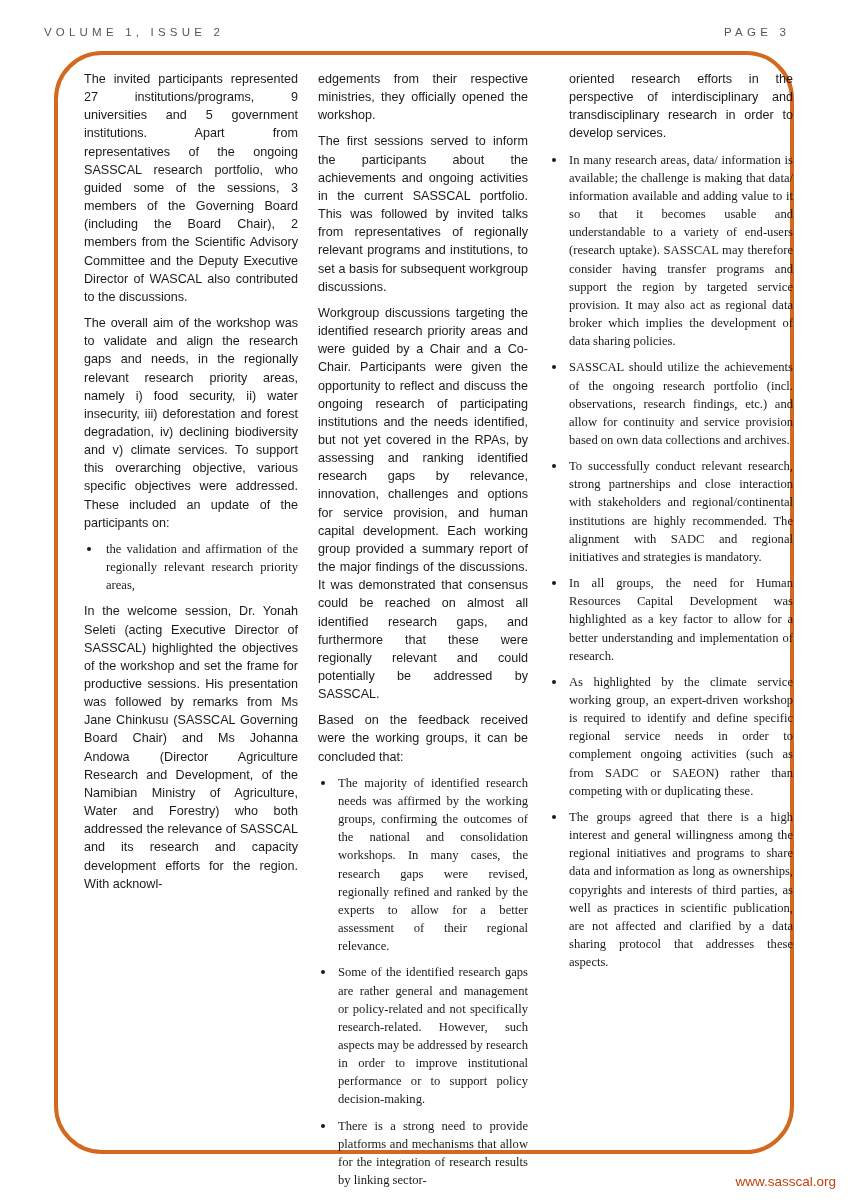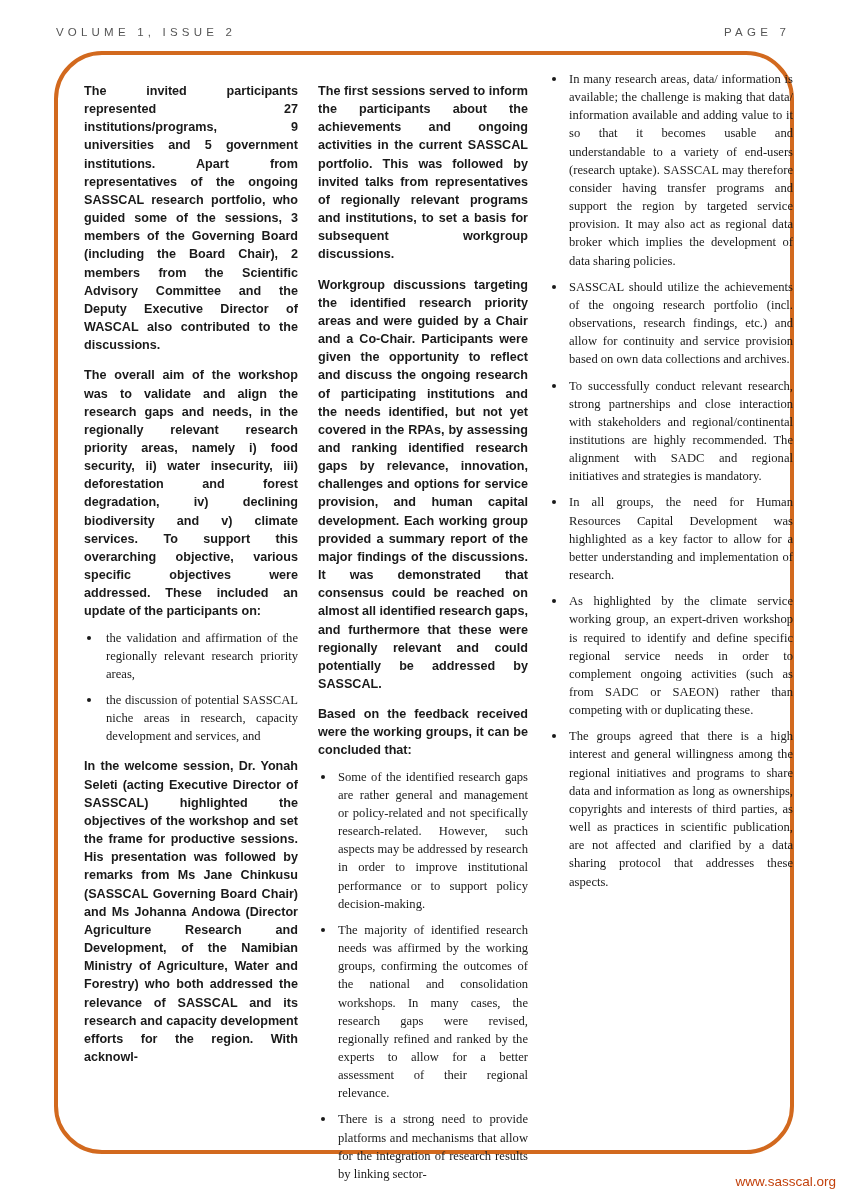--- a/index.html
+++ b/index.html
@@ -2,34 +2,34 @@
 <html><head>
 <meta charset="utf-8">
 <style>
   html, body { margin: 0; padding: 0; }
   body {
     width: 848px; height: 1200px; background: #ffffff; position: relative; overflow: hidden;
     font-family: "Liberation Sans", sans-serif; color: #1a1a1a;
   }
   .header { position: absolute; top: 26px; left: 0; width: 848px; height: 16px; }
   .header-left {
-    position: absolute; left: 56px; top: 0; font-size: 11.5px; letter-spacing: 4.2px; color: #555;
+    position: absolute; left: 44px; top: 0; font-size: 11.5px; letter-spacing: 4.2px; color: #555;
   }
   .header-right {
     position: absolute; right: 58px; top: 0; font-size: 11.5px; letter-spacing: 4.2px; color: #555;
   }
   .frame {
     position: absolute; left: 54px; top: 51px; width: 740px; height: 1103px;
     border: 4px solid #D2691E; border-radius: 48px; box-sizing: border-box;
   }
   .col {
     position: absolute; top: 70px; font-size: 12.6px; line-height: 18.15px; text-align: justify;
     hyphens: manual;
   }
-  .col p { margin: 12px 0 8px 0; font-weight: bold; }
+  .col p { margin: 0 0 8px 0; }
   .col ul { margin: 0 0 8px 0; padding: 0; list-style: none; }
   .col li { position: relative; padding-left: 22px; margin-bottom: 8px; font-family: Liberation Serif, serif; }
   .col li::before {
     content: ""; position: absolute; left: 3px; top: 7px; width: 4px; height: 4px;
     background: #1a1a1a; border-radius: 50%;
   }
   .col-1 { left: 84px; width: 214px; }
   .col-2 { left: 318px; width: 210px; }
   .col-3 { left: 569px; width: 224px; }
   .col-3 ul { margin-left: -20px; }
@@ -37,47 +37,48 @@
   .col-2 .list-in-col2 li { padding-left: 20px; }
   .footer-url {
     position: absolute; right: 12px; top: 1174px; font-size: 13.5px; color: #c2410c;
   }
 </style>
 </head>
 <body>
 
 <div class="header">
   <span class="header-left">VOLUME 1, ISSUE 2</span>
-  <span class="header-right">PAGE 7</span>
+  <span class="header-right">PAGE 3</span>
 </div>
 
 <div class="frame"></div>
 
 <div class="col col-1">
   <p>The invited participants represented 27 institutions/programs, 9 universities and 5 government institutions. Apart from representatives of the ongoing SASSCAL research portfolio, who guided some of the sessions, 3 members of the Governing Board (including the Board Chair), 2 members from the Scientific Advisory Committee and the Deputy Executive Director of WASCAL also contributed to the discussions.</p>
   <p>The overall aim of the workshop was to validate and align the research gaps and needs, in the regionally relevant research priority areas, namely i) food security, ii) water insecurity, iii) deforestation and forest degradation, iv) declining biodiversity and v) climate services. To support this overarching objective, various specific objectives were addressed. These included an update of the participants on:</p>
   <ul>
     <li>the validation and affirmation of the regionally relevant research priority areas,</li>
-    <li>the discussion of potential SASSCAL niche areas in research, capacity development and services, and</li>
   </ul>
   <p>In the welcome session, Dr. Yonah Seleti (acting Executive Director of SASSCAL) highlighted the objectives of the workshop and set the frame for productive sessions. His presentation was followed by remarks from Ms Jane Chinkusu (SASSCAL Governing Board Chair) and Ms Johanna Andowa (Director Agriculture Research and Development, of the Namibian Ministry of Agriculture, Water and Forestry) who both addressed the relevance of SASSCAL and its research and capacity development efforts for the region. With acknowl-</p>
 </div>
 
 <div class="col col-2">
+  <p>edgements from their respective ministries, they officially opened the workshop.</p>
   <p>The first sessions served to inform the participants about the achievements and ongoing activities in the current SASSCAL portfolio. This was followed by invited talks from representatives of regionally relevant programs and institutions, to set a basis for subsequent workgroup discussions.</p>
   <p>Workgroup discussions targeting the identified research priority areas and were guided by a Chair and a Co-Chair. Participants were given the opportunity to reflect and discuss the ongoing research of participating institutions and the needs identified, but not yet covered in the RPAs, by assessing and ranking identified research gaps by relevance, innovation, challenges and options for service provision, and human capital development. Each working group provided a summary report  of the major findings of the discussions. It was demonstrated that consensus could be reached on almost all identified research gaps, and furthermore that these were regionally relevant and could potentially be addressed by SASSCAL.</p>
   <p>Based on the feedback received were the working groups, it can be concluded that:</p>
   <ul class="list-in-col2">
+    <li>The majority of identified research needs was affirmed by the working groups, confirming the outcomes of the national and consolidation workshops. In many cases, the research gaps were revised, regionally refined and ranked by the experts to allow for a better assessment of their regional relevance.</li>
     <li>Some of the identified research gaps are rather general and management or policy-related and not specifically research-related. However, such aspects may be addressed by research in order to improve institutional performance or to support policy decision-making.</li>
-    <li>The majority of identified research needs was affirmed by the working groups, confirming the outcomes of the national and consolidation workshops. In many cases, the research gaps were revised, regionally refined and ranked by the experts to allow for a better assessment of their regional relevance.</li>
     <li>There is a strong need to provide platforms and mechanisms that allow for the integration of research results by linking sector-</li>
   </ul>
 </div>
 
 <div class="col col-3">
+  <p>oriented research efforts in the perspective of interdisciplinary and transdisciplinary research in order to develop services.</p>
   <ul>
     <li>In many research areas, data/ information is available; the challenge is making that data/ information available and adding value to it so that it becomes usable and understandable to a variety of end-users (research uptake). SASSCAL may therefore consider having transfer programs and support the region by targeted service provision. It may also act as regional data broker which implies the development of data sharing policies.</li>
     <li>SASSCAL should utilize the achievements of the ongoing research portfolio (incl. observations, research findings, etc.) and allow for continuity and service provision based on own data collections and archives.</li>
     <li>To successfully conduct relevant research, strong partnerships and close interaction with stakeholders and regional/continental institutions are highly recommended. The alignment with SADC and regional initiatives and strategies is mandatory.</li>
     <li>In all groups, the need for Human Resources Capital Development was highlighted as a key factor to allow for a better understanding and implementation of research.</li>
     <li>As highlighted by the climate service working group, an expert-driven workshop is required to identify and define specific regional service needs in order to complement ongoing activities (such as from SADC or SAEON) rather than competing with or duplicating these.</li>
     <li>The groups agreed that there is a high interest and general willingness among the regional initiatives and programs to share data and information as long as ownerships, copyrights and interests of third parties, as well as practices in scientific publication, are not affected and clarified by a data sharing protocol that addresses these aspects.</li>
   </ul>
 </div>
 

